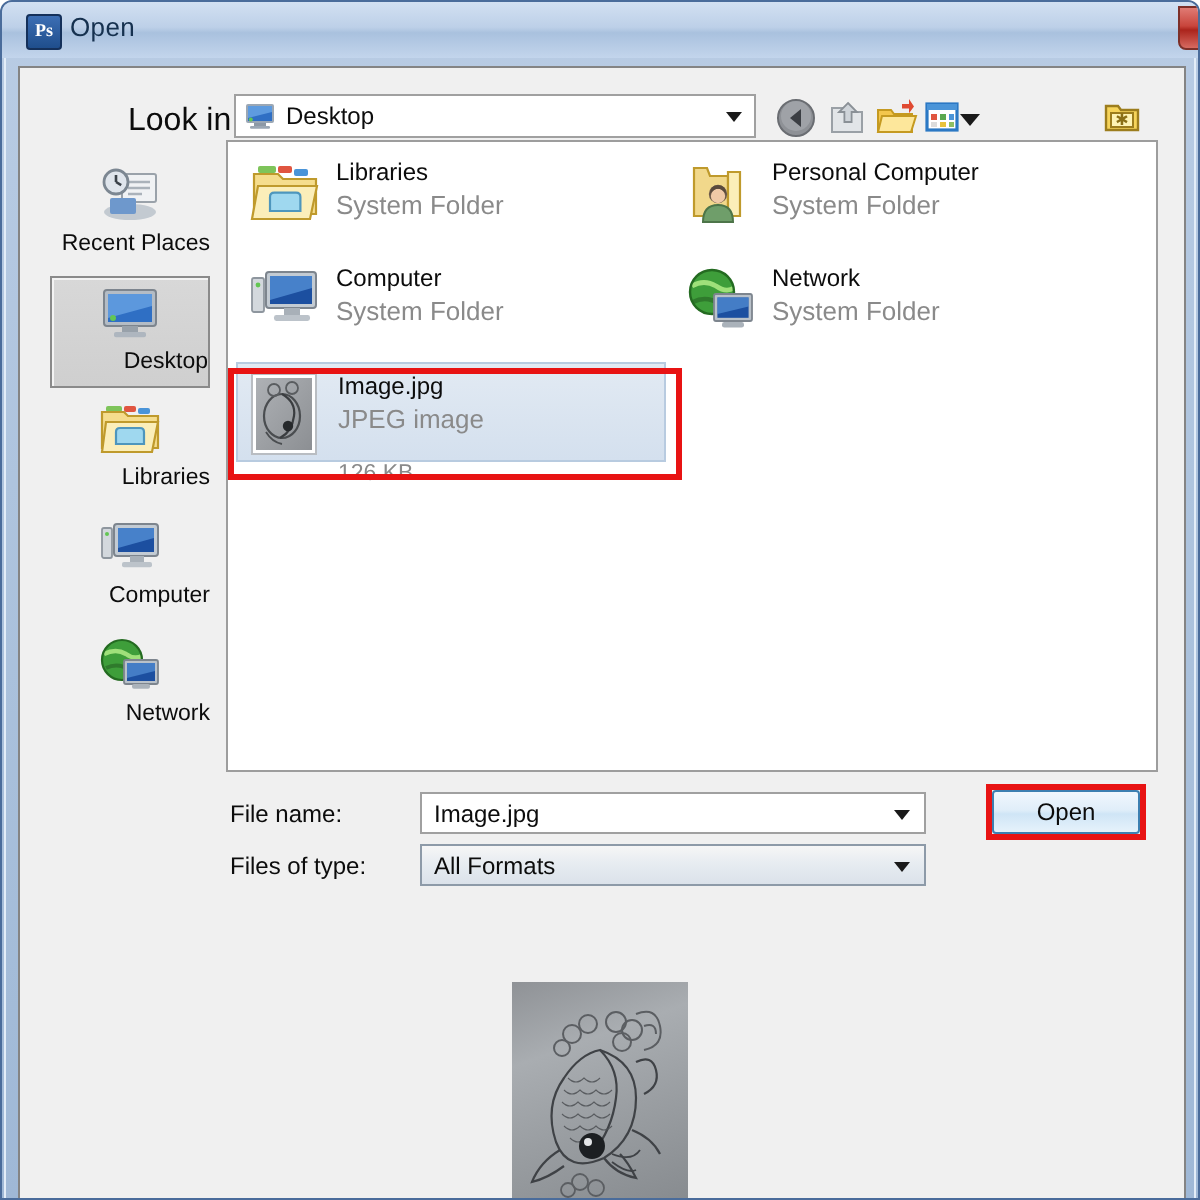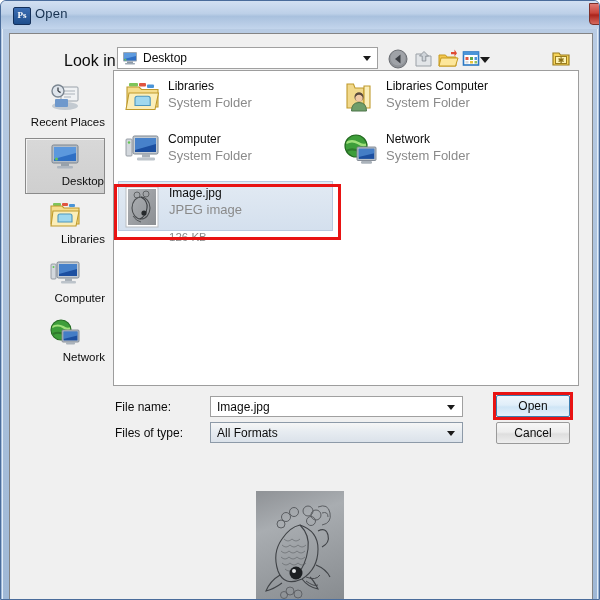--- a/index.html
+++ b/index.html
@@ -446,21 +446,21 @@
 
     <div class="file-entry" style="left:222px; top:4px;">
       <svg class="f-icon" viewBox="0 0 36 34">
         <path d="M5 4 L5 28 L22 28 L22 8 L13 8 L11.5 4 Z" fill="#f1d88b" stroke="#bf9a2c" stroke-width="1.1"></path>
         <path d="M22 6 L22 28 L28 28 L28 6 Z" fill="#fbeeb9" stroke="#bf9a2c" stroke-width="1.1"></path>
         <circle cx="17" cy="17" r="4.6" fill="#6d5a4a"></circle>
         <circle cx="17" cy="18" r="3.6" fill="#f0c9a6"></circle>
         <path d="M13 17 Q13 12.6 17 12.6 Q21 12.6 21 17 Q19 14.4 17 14.4 Q15 14.4 13 17 Z" fill="#5a4a3c"></path>
         <path d="M9.5 31 Q9.5 22.5 17 22.5 Q24.5 22.5 24.5 31 Z" fill="#6f9e6a" stroke="#4d7549" stroke-width="1"></path>
       </svg>
-      <div class="f-name">Libraries Computer</div>
+      <div class="f-name">Personal Computer</div>
       <div class="f-type">System Folder</div>
     </div>
 
     <div class="file-entry" style="left:4px; top:57px;">
       <svg class="f-icon" viewBox="0 0 36 34">
         <rect x="2" y="6" width="6" height="17" rx="1" fill="#d3d8dd" stroke="#8e969e" stroke-width=".9"></rect>
         <circle cx="5" cy="9.5" r="1.2" fill="#63c653"></circle>
         <rect x="9" y="3" width="25" height="18" rx="1.5" fill="#c3cbd3" stroke="#7d858e" stroke-width="1"></rect>
         <rect x="11" y="5" width="21" height="14" fill="#1c4fa0"></rect>
         <path d="M11 5 L32 5 L32 11 L11 17 Z" fill="#5f9ce0" opacity=".65"></path>
@@ -518,21 +518,20 @@
     <div class="form-combo-arrow"></div>
   </div>
 
   <div class="form-label" style="top:425px;">Files of type:</div>
   <div class="form-combo" id="filetype-combo">
     <div class="form-combo-text">All Formats</div>
     <div class="form-combo-arrow"></div>
   </div>
 
   <div class="dlg-btn" id="open-button">Open</div>
-  <div class="dlg-btn" id="cancel-button">Cancel</div>
 
   <div class="redbox" style="left:492px; top:391px; width:80px; height:28px;"></div>
 
   <div id="preview-image">
     <svg width="88" height="110" viewBox="0 0 88 110">
 
       <g fill="none" stroke="#5b5e62" stroke-width="1">
         <circle cx="30" cy="26" r="4.5"></circle>
           <circle cx="38" cy="21" r="4.5"></circle>
         <circle cx="25" cy="33" r="4"></circle>

